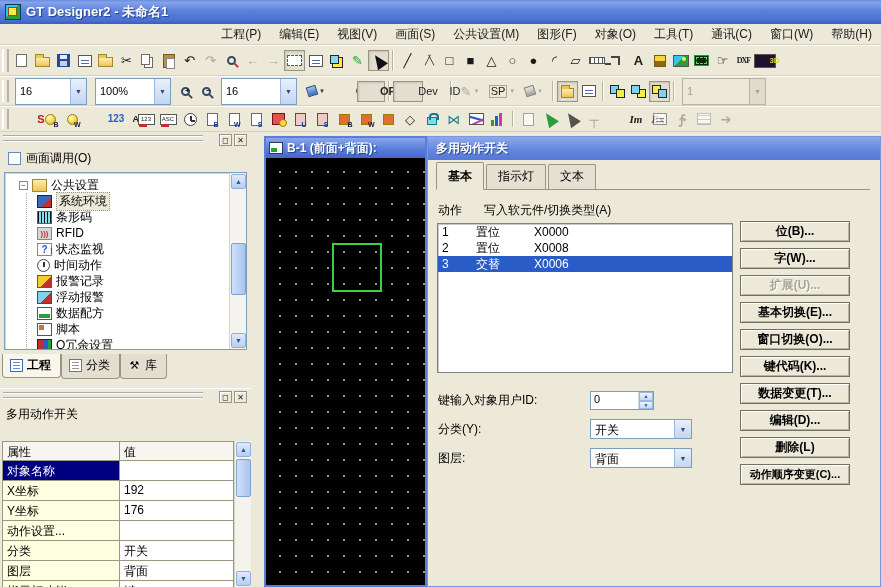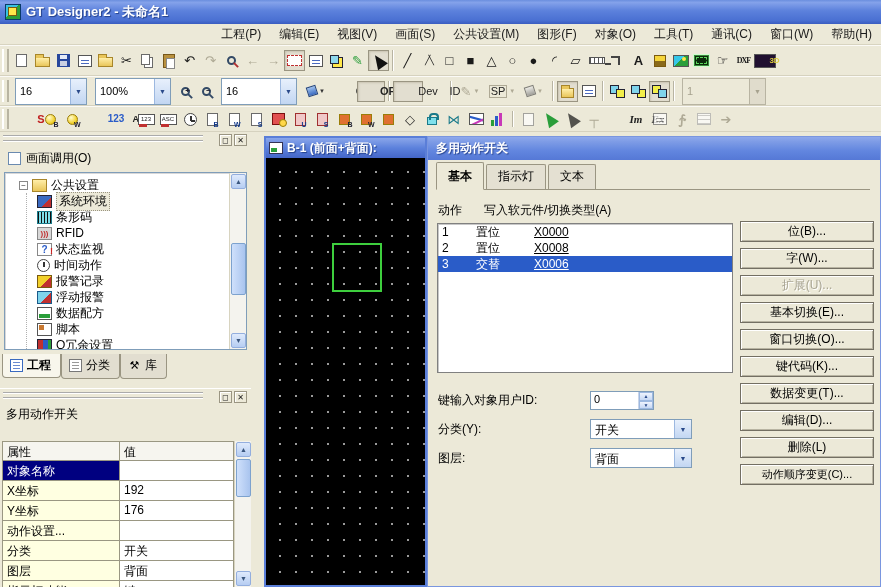--- a/index.html
+++ b/index.html
@@ -192,25 +192,25 @@
   #dlgBody{position:absolute;left:0;top:23px;right:0;bottom:0;}
   .tabstrip{position:absolute;left:8px;top:8px;right:10px;height:22px;border-bottom:1px solid #9a9582;display:flex;align-items:flex-end;}
   .dtab{padding:3px 11px 4px;border:1px solid #9a9582;border-bottom:none;border-radius:2px 2px 0 0;background:#e4e0d2;margin-right:2px;font-size:12px;}
   .dtab.active{background:#ece9d8;padding-top:5px;margin-bottom:-1px;border-bottom:1px solid #ece9d8;font-weight:bold;}
   .actrow{position:absolute;left:10px;top:42px;display:flex;gap:22px;font-size:12px;}
   .listbox{position:absolute;left:9px;top:63px;width:296px;height:150px;background:#fff;
     border:1px solid #808080;box-shadow:inset 1px 1px 0 #c8c8c8;overflow:hidden;}
   .lrow{display:flex;height:16px;align-items:center;font-size:12px;}
   .lrow .c1{width:38px;padding-left:4px;}
   .lrow .c2{width:58px;}
-  .lrow .c3{flex:1;text-decoration:underline;}
+  .lrow .c3{flex:1;}
   .lrow.sel{background:#2a5cc8;color:#fff;}
   .btncol{position:absolute;left:311px;top:61px;width:136px;}
-  .xpbtn{width:134px;height:21px;margin:0 0 6px 1px;background:#ece9d8;border:1px solid #736f63;
-    box-shadow:inset 1px 1px 0 #fff,inset -1px -1px 0 #b8b4a2;font-size:12px;display:flex;align-items:center;justify-content:center;}
+  .xpbtn{width:110px;height:21px;margin:0 0 6px 1px;background:#ece9d8;border:1px solid #736f63;
+    box-shadow:inset 1px 1px 0 #fff,inset -1px -1px 0 #b8b4a2;font-size:12px;display:flex;align-items:center;justify-content:center;font-weight:bold;}
   .xpbtn.dis{color:#a9a593;text-shadow:1px 1px 0 #fff;}
   .xpbtn.wide{font-size:11px;}
   .fldrow{position:absolute;left:10px;display:flex;align-items:center;font-size:12px;}
   .spin{display:flex;width:64px;height:19px;background:#fff;border:1px solid #7f9db9;}
   .spin .sval{flex:1;padding:1px 3px;font-size:11px;}
   .spin .sbtns{width:15px;display:flex;flex-direction:column;border-left:1px solid #c8d4e8;}
   .spin .sbtns i{flex:1;background:linear-gradient(180deg,#eef3fd,#c6d8f4);border:1px solid #9cb8e0;
     font-style:normal;font-size:5px;display:flex;align-items:center;justify-content:center;color:#2a4a8a;}
   .dcombo{display:flex;width:102px;height:20px;background:#fff;border:1px solid #7f9db9;}
   .dcombo .cval{flex:1;padding:2px 4px;font-size:12px;}

